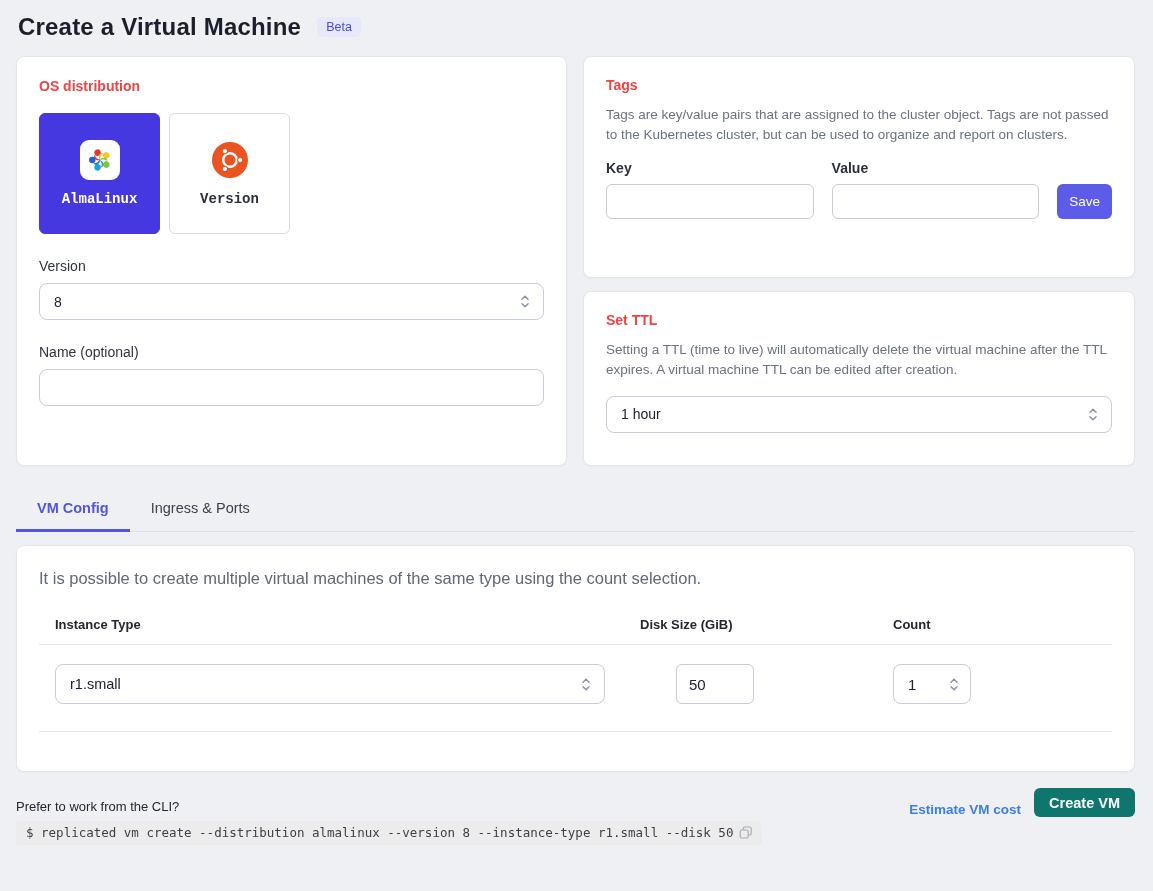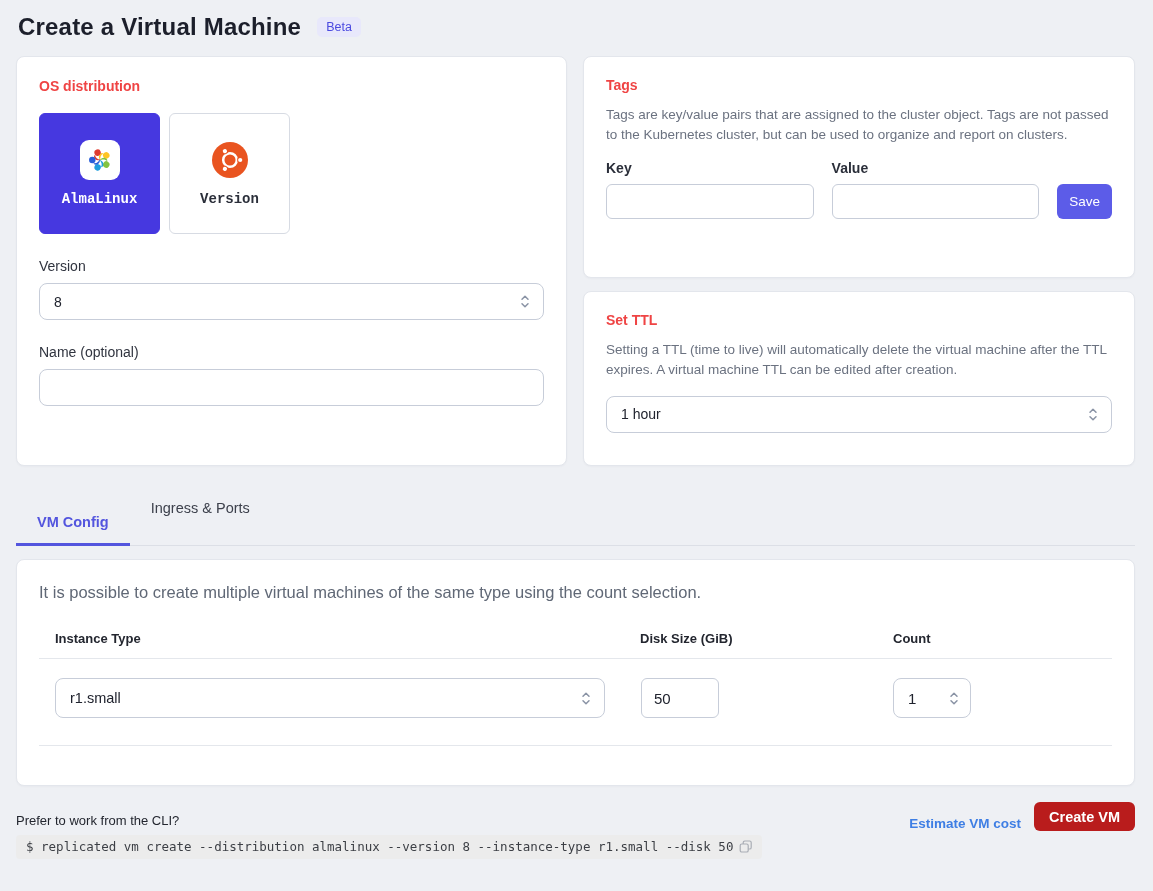--- a/index.html
+++ b/index.html
@@ -76,21 +76,21 @@
     border-radius: 6px; font-size: 13.5px; font-family: "Liberation Sans", sans-serif;
     cursor: pointer; flex: 0 0 auto;
   }
 
   
   .tabs { margin-top: 26px; border-bottom: 1px solid #dcdfe6; display: flex; padding-left: 0; }
   .tab {
     font-size: 14.5px; padding: 8px 21px 13px 21px; color: #3d414c; cursor: pointer;
     border-bottom: 3px solid transparent; margin-bottom: -1px; font-weight: 400;
   }
-  .tab.active { color: #5355de; font-weight: 700; border-bottom-color: #5355de; margin-top: 14px; }
+  .tab.active { color: #5355de; font-weight: 700; border-bottom-color: #5355de; }
 
   
   .config-card { margin-top: 13px; padding: 23px 22px 20px 22px; height: 227px; }
   .config-note { font-size: 16.5px; color: #606876; }
   .table-head {
     display: flex; margin-top: 29px; padding-left: 16px; font-size: 13px;
     font-weight: 700; color: #23262f;
   }
   .col-instance { width: 585px; }
   .col-disk { width: 253px; }
@@ -99,20 +99,21 @@
   .table-row { display: flex; align-items: center; margin-top: 19px; padding-left: 16px; }
   .instance-select {
     width: 550px; height: 40px; border: 1px solid #c7cdd9; border-radius: 8px;
     display: flex; align-items: center; justify-content: space-between;
     padding: 0 12px 0 14px; font-size: 14.5px; color: #20232e; cursor: pointer;
   }
   .disk-input {
     width: 78px; height: 40px; border: 1px solid #c7cdd9; border-radius: 6px;
     padding: 0 12px; font-size: 15px; font-family: "Liberation Sans", sans-serif;
     color: #20232e;
+    margin-left: 35px;
   }
   .disk-cell { width: 253px; padding-left: 1px; }
   .count-stepper {
     width: 78px; height: 40px; border: 1px solid #c7cdd9; border-radius: 8px;
     display: flex; align-items: center; justify-content: space-between;
     padding: 0 10px 0 14px; font-size: 15px; color: #20232e; cursor: pointer;
   }
   .row-divider { margin-top: 27px; }
 
   
@@ -122,21 +123,21 @@
   .cli-bar {
     margin-top: 7px; display: inline-flex; align-items: center; gap: 6px;
     background: #ececec; border-radius: 4px; padding: 4px 9px 5px 10px;
     font-family: "DejaVu Sans Mono", monospace; font-size: 12.5px; color: #3c3f45;
     white-space: nowrap;
   }
   .copy-icon { cursor: pointer; display: inline-flex; }
   .footer-right { display: flex; align-items: flex-end; gap: 13px; padding-top: 3px; }
   .estimate-link { font-size: 13.5px; font-weight: 700; color: #3e7ee4; text-decoration: none; cursor: pointer; }
   .create-btn {
-    background: #b91c1c; color: #fff; border: none; border-radius: 6px;
+    background: #0f766e; color: #fff; border: none; border-radius: 6px;
     font-size: 14.5px; font-weight: 700; padding: 6px 15px; height: 29px;
     font-family: "Liberation Sans", sans-serif; cursor: pointer;
   }
   .chev { flex: 0 0 auto; }
 </style>
 </head>
 <body>
 
 <div class="page">
 

